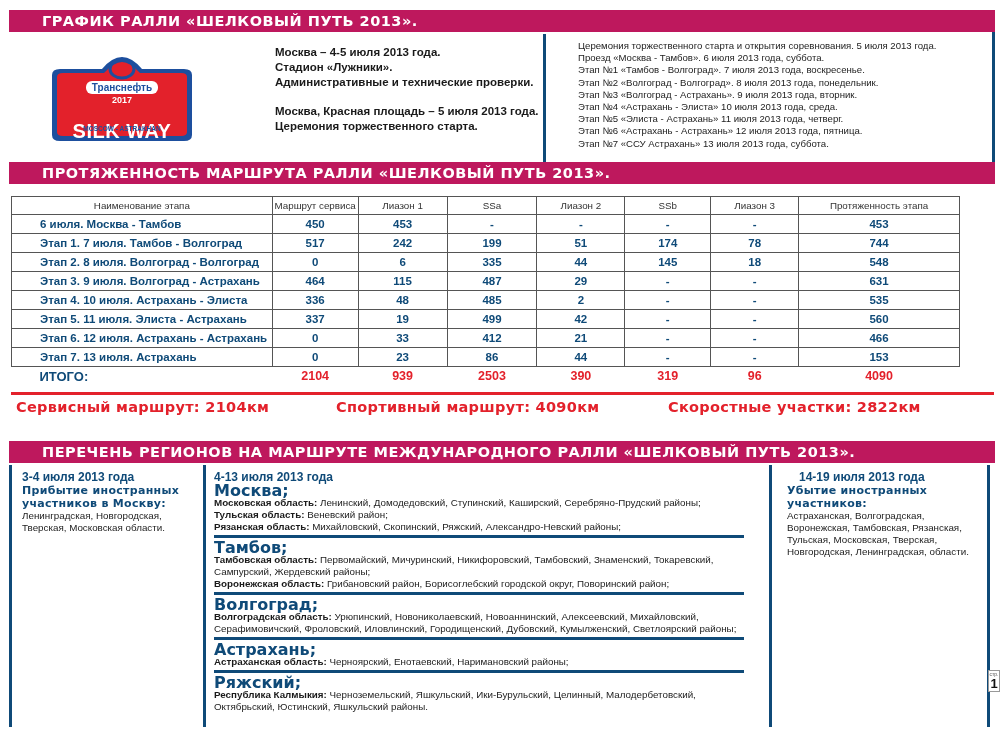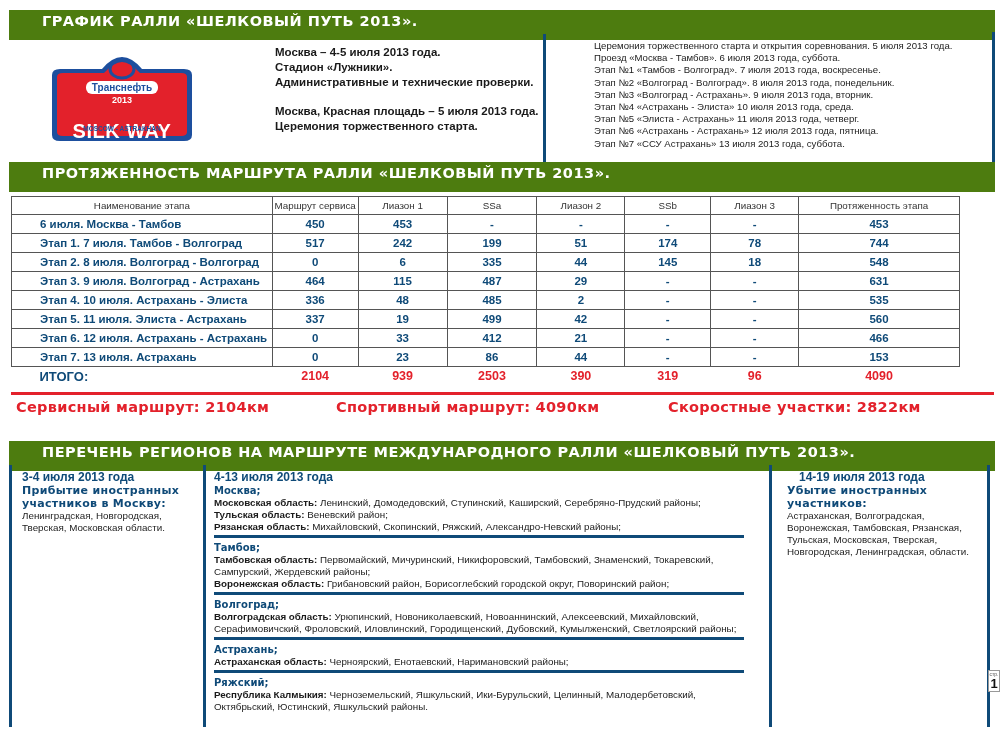--- a/index.html
+++ b/index.html
@@ -1,30 +1,30 @@
 <!DOCTYPE html>
 <html><head>
 <meta charset="utf-8">
 <style>
   * { box-sizing: border-box; margin: 0; padding: 0; }
   html, body { width: 1000px; height: 732px; background: #ffffff; overflow: hidden; }
   body { position: relative; font-family: "Liberation Sans", sans-serif; color: #1a1a1a; }
 
-  .redbar { position: absolute; left: 9px; background: #4d7c0f; color: #fff; font-family: "DejaVu Sans", sans-serif; font-weight: bold; letter-spacing: 0.5px; font-size: 14.5px; line-height: 22px; height: 30px; padding-left: 33px; white-space: nowrap; }
+  .redbar { position: absolute; left: 9px; background: #be185d; color: #fff; font-family: "DejaVu Sans", sans-serif; font-weight: bold; letter-spacing: 0.5px; font-size: 14.5px; line-height: 22px; height: 22px; padding-left: 33px; white-space: nowrap; }
   .vline { position: absolute; width: 3px; background: #0f4a78; }
 
   
   #bar1 { top: 10px; width: 986px; }
   .logo { position: absolute; left: 48px; top: 53px; width: 148px; height: 90px; }
   .venue { position: absolute; left: 275px; top: 45px; font-size: 11.5px; font-weight: bold; line-height: 15px; color: #1a1a1a; }
   .venue p { margin: 0; }
   .venue .gap { height: 14px; }
   #vl1a { left: 543px; top: 34px; height: 128px; }
   #vl1b { left: 992px; top: 32px; height: 130px; }
-  .sched { position: absolute; left: 578px; top: 40px; font-size: 9.6px; line-height: 12.2px; color: #222; margin-left: 16px; }
+  .sched { position: absolute; left: 578px; top: 40px; font-size: 9.6px; line-height: 12.2px; color: #222; }
   .sched p { margin: 0; white-space: nowrap; }
 
   
   #bar2 { top: 162px; width: 986px; }
   table.route { position: absolute; left: 11px; top: 196px; width: 949px; border-collapse: collapse; }
   table.route th, table.route td { border: 1px solid #555; height: 19px; text-align: center; font-size: 11.5px; }
   table.route th { font-weight: normal; font-size: 9.8px; color: #333; height: 18px; }
   table.route td { font-weight: bold; color: #0f4a78; }
   table.route td.name { text-align: left; padding-left: 28px; }
   table.route tr.total td { border: none; color: #e3212b; font-size: 12.5px; }
@@ -40,42 +40,42 @@
   #vl3d { left: 987px; top: 465px; height: 262px; }
   .colhead { font-size: 12px; font-weight: bold; color: #0f4a78; line-height: 14px; }
   .arrtitle { font-family: "DejaVu Sans", sans-serif; font-size: 11px; font-weight: bold; color: #0f4a78; line-height: 13px; letter-spacing: 0.3px; }
   .plain { font-size: 9.8px; line-height: 12px; color: #222; }
   .col1 { position: absolute; left: 22px; top: 470px; width: 170px; }
   .col3 { position: absolute; left: 787px; top: 470px; width: 190px; }
   .col3 .colhead { padding-left: 0; }
   .col2 { position: absolute; left: 214px; top: 470px; width: 530px; }
   .region { padding-bottom: 2px; border-bottom: 3px solid #0f4a78; margin-bottom: 3px; }
   .region:last-child { border-bottom: none; }
-  .region .city { font-family: "DejaVu Sans", sans-serif; font-size: 10px; font-weight: bold; color: #0f4a78; line-height: 13px; }
+  .region .city { font-family: "DejaVu Sans", sans-serif; font-size: 16px; font-weight: bold; color: #0f4a78; line-height: 13px; }
   .region .line { font-size: 9.8px; line-height: 12px; color: #222; }
   .region .line b { color: #1a1a1a; }
 
   .pagebox { position: absolute; left: 988px; top: 670px; width: 12px; height: 22px; border: 1px solid #999; background: #fff; text-align: center; }
   .pagebox .lbl { display: block; font-size: 5px; line-height: 6px; color: #555; }
   .pagebox .num { display: block; font-size: 13px; font-weight: bold; line-height: 14px; color: #111; }
 </style>
 </head>
 <body>
 
 <div class="redbar" id="bar1">ГРАФИК РАЛЛИ «ШЕЛКОВЫЙ ПУТЬ 2013».</div>
 
 <div class="logo">
   <svg width="148" height="90" viewBox="0 0 148 90">
     <path d="M4 22 Q4 16 12 16 L54 16 Q64 4 74 4 Q84 4 94 16 L136 16 Q144 16 144 22 L144 82 Q144 88 136 88 L12 88 Q4 88 4 82 Z" fill="#1d4f9e"></path>
     <path d="M9 24 Q9 20 15 20 L56 20 Q66 9 74 9 Q82 9 92 20 L133 20 Q139 20 139 24 L139 79 Q139 83 133 83 L15 83 Q9 83 9 79 Z" fill="#e3212b"></path>
     <ellipse cx="74" cy="16" rx="12" ry="9" fill="none" stroke="#1d4f9e" stroke-width="3"></ellipse>
     <rect x="38" y="28" width="72" height="13" rx="6" fill="#fff"></rect>
   </svg>
   <div style="position:absolute;left:38px;top:28px;width:72px;text-align:center;font-size:10px;font-weight:bold;color:#1d4f9e;line-height:13px;">Транснефть</div>
-  <div style="position:absolute;left:0;top:42px;width:148px;text-align:center;font-size:9px;font-weight:bold;color:#fff;line-height:11px;">2013</div>
+  <div style="position:absolute;left:0;top:42px;width:148px;text-align:center;font-size:9px;font-weight:bold;color:#fff;line-height:11px;">2017</div>
   <div style="position:absolute;left:0;top:51px;width:148px;text-align:center;font-size:20px;font-weight:bold;color:#fff;line-height:22px;letter-spacing:0.5px;margin-top:16px;">SILK WAY</div>
   <div style="position:absolute;left:0;top:72px;width:148px;text-align:center;font-size:6.5px;font-weight:bold;color:#1d4f9e;line-height:8px;">MOSCOW - ASTRAKHAN</div>
 </div>
 
 <div class="venue">
   <p>Москва – 4-5 июля 2013 года.</p>
   <p>Стадион «Лужники».</p>
   <p>Административные и технические проверки.</p>
   <div class="gap"></div>
   <p>Москва, Красная площадь – 5 июля 2013 года.</p>

